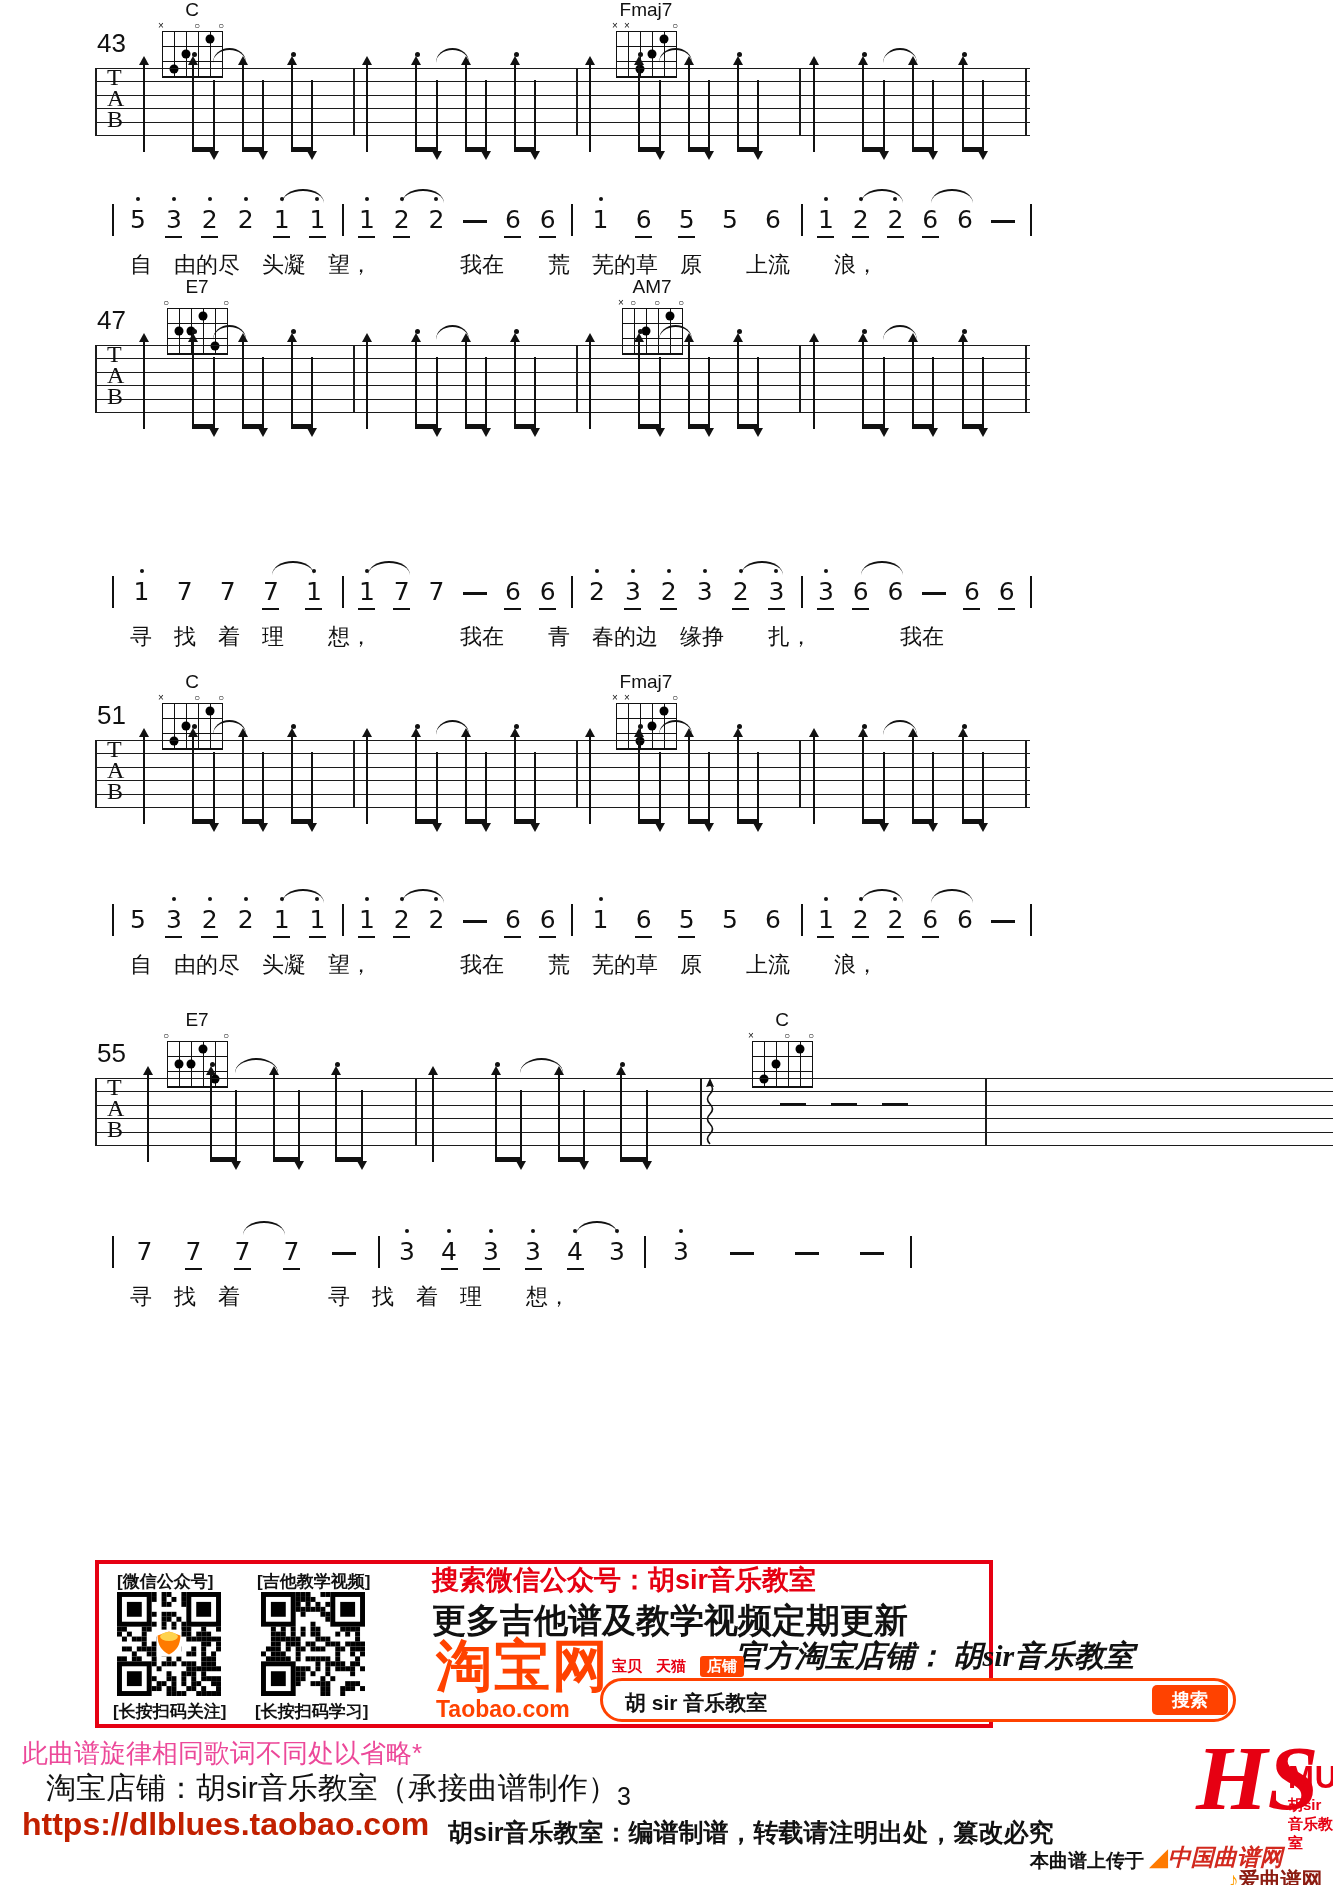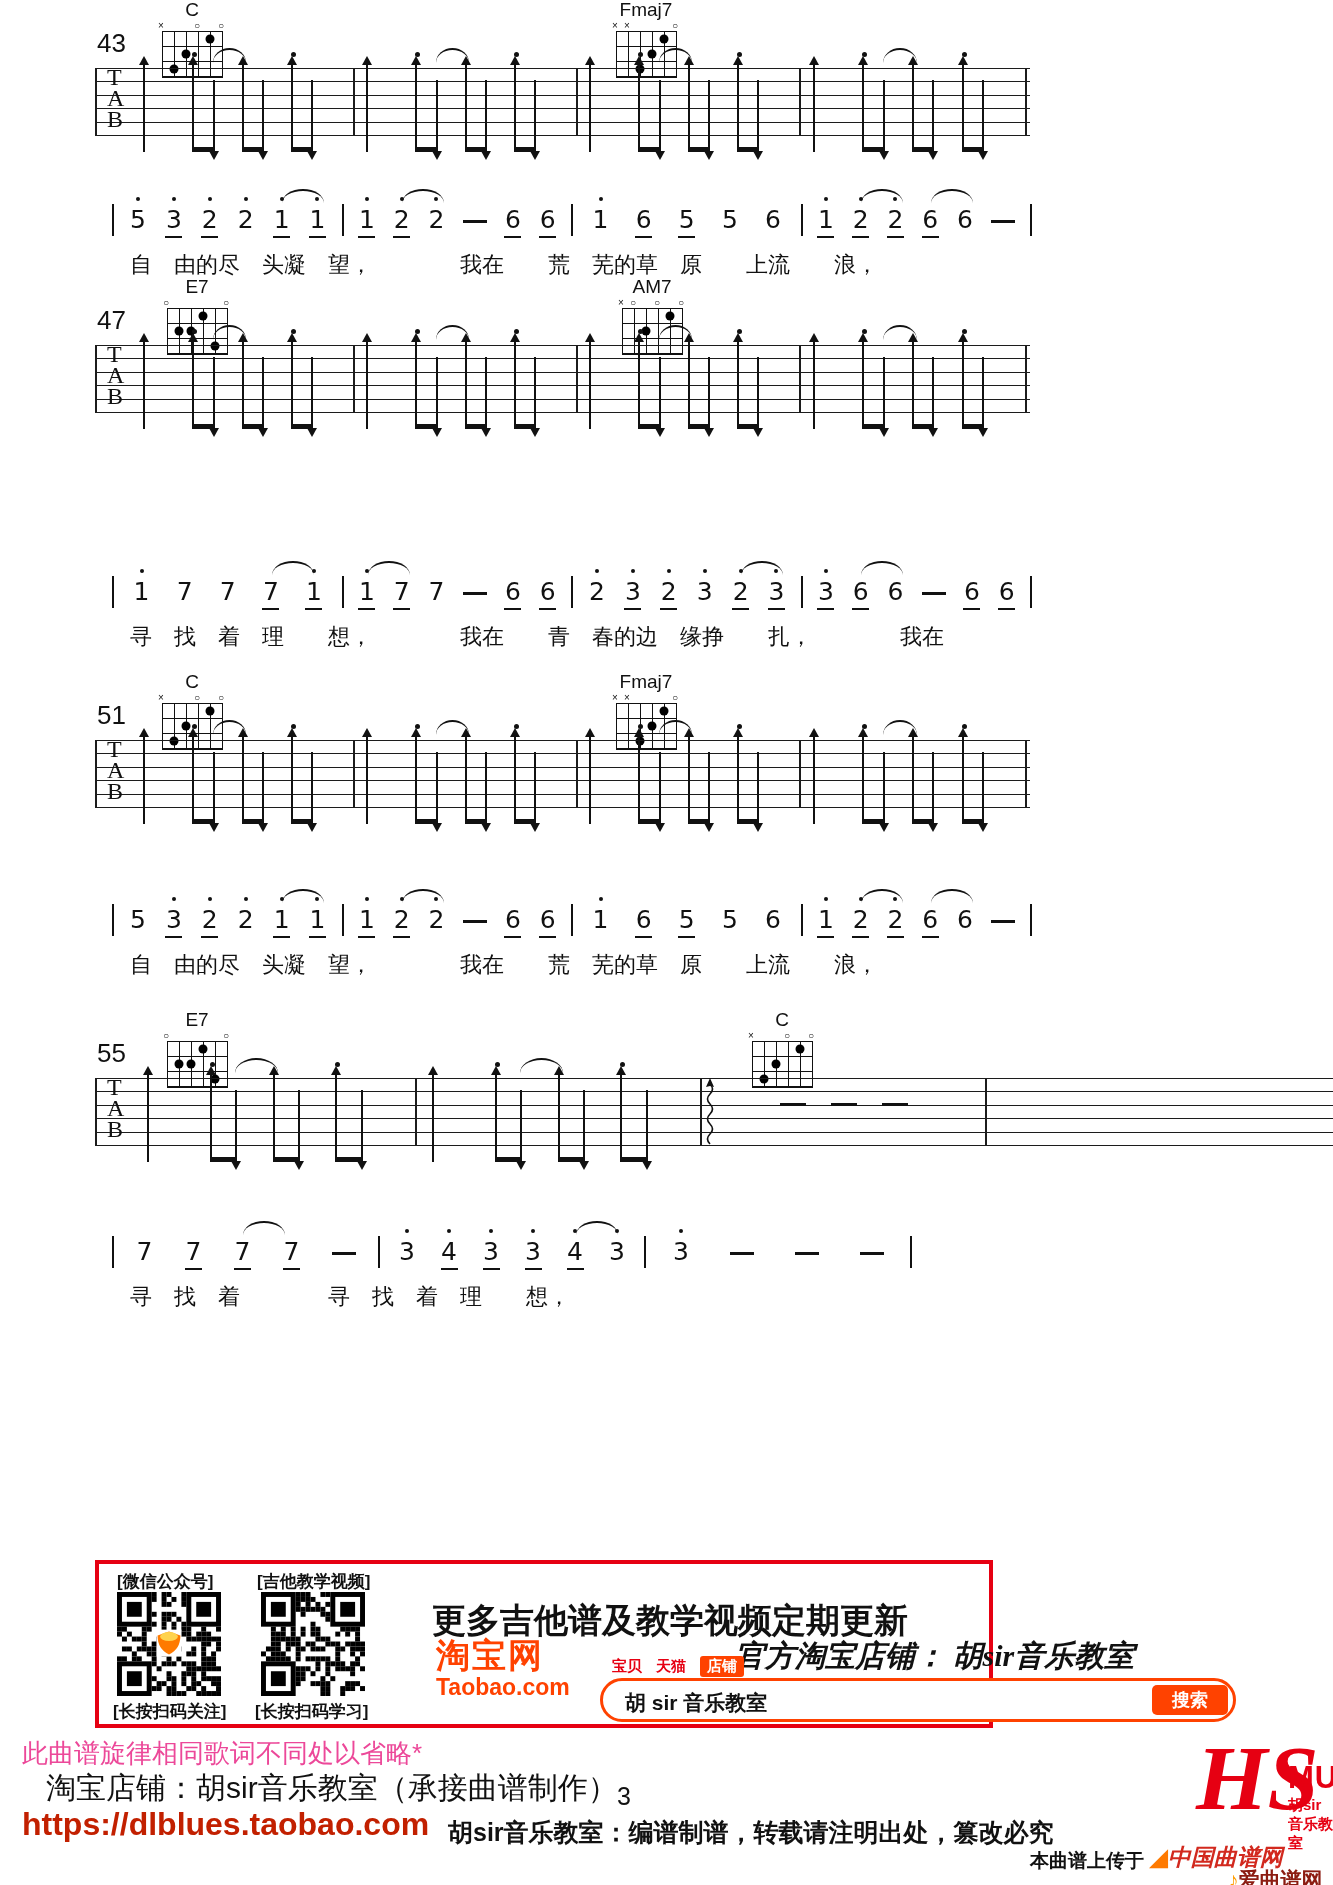--- a/index.html
+++ b/index.html
@@ -42,21 +42,21 @@
   .tok.dash{width:24px;height:3px;background:#111;margin-top:20px;min-width:24px;}
   
   .lyr{position:absolute;left:130px;font-size:22px;white-space:pre;color:#111;}
   
   .promo{position:absolute;left:95px;top:1560px;width:898px;height:168px;border:4px solid #e60012;box-sizing:border-box;}
   .qrlabel{position:absolute;font-size:17px;font-weight:bold;color:#111;}
   .qr{position:absolute;width:104px;height:104px;}
   .wtitle{position:absolute;left:432px;top:1562px;font-size:27px;font-weight:bold;color:#e60012;}
   .uline{position:absolute;left:432px;top:1598px;font-size:34px;font-weight:bold;color:#111;}
   .tblogo{position:absolute;left:436px;top:1638px;color:#ff4200;font-weight:bold;line-height:1;}
-  .tblogo .cn{font-size:34px;letter-spacing:2px;}
+  .tblogo .cn{font-size:56px;letter-spacing:2px;}
   .tblogo .en{font-size:23px;margin-top:4px;}
   .callig{position:absolute;left:735px;top:1636px;font-family:Liberation Serif, serif;font-style:italic;font-weight:bold;font-size:30px;color:#111;white-space:nowrap;}
   .stabs{position:absolute;left:612px;top:1656px;font-size:15px;font-weight:bold;color:#e60012;display:flex;gap:14px;align-items:center;}
   .stabs .hot{background:#ff4200;color:#fff;border-radius:3px;padding:1px 7px;}
   .spill{position:absolute;left:600px;top:1678px;width:636px;height:44px;border:3px solid #ff4200;border-radius:24px;box-sizing:border-box;background:#fff;}
   .sval{position:absolute;left:22px;top:8px;font-size:21px;font-weight:bold;color:#111;}
   .sbtn{position:absolute;right:5px;top:4px;width:76px;height:30px;background:#ff4200;color:#fff;font-size:18px;font-weight:bold;text-align:center;line-height:30px;border-radius:5px;}
   
   .note{position:absolute;left:22px;top:1736px;color:#ec4899;font-weight:normal;font-size:26px;}
   .shop{position:absolute;left:22px;top:1768px;font-size:30px;color:#111;margin-left:24px;}
@@ -950,20 +950,21 @@
           <rect x="75" y="5" width="25" height="25" fill="#fff"></rect>
           <rect x="80" y="10" width="15" height="15" fill="#000"></rect>
           <rect x="0" y="70" width="35" height="35" fill="#000"></rect>
           <rect x="5" y="75" width="25" height="25" fill="#fff"></rect>
           <rect x="10" y="80" width="15" height="15" fill="#000"></rect>
         </svg></div>
     <div class="qrlabel" style="left:14px;top:136px;">[长按扫码关注]</div>
     <div class="qrlabel" style="left:156px;top:136px;">[长按扫码学习]</div>
   </div>
 
+  <div class="wtitle">搜索微信公众号：胡sir音乐教室</div>
   <div class="uline">更多吉他谱及教学视频定期更新</div>
 
   <div class="tblogo">
     <div class="cn">淘宝网</div>
     <div class="en">Taobao.com</div>
   </div>
 
   <div class="callig">官方淘宝店铺：  胡sir音乐教室</div>
 
   <div class="stabs">

